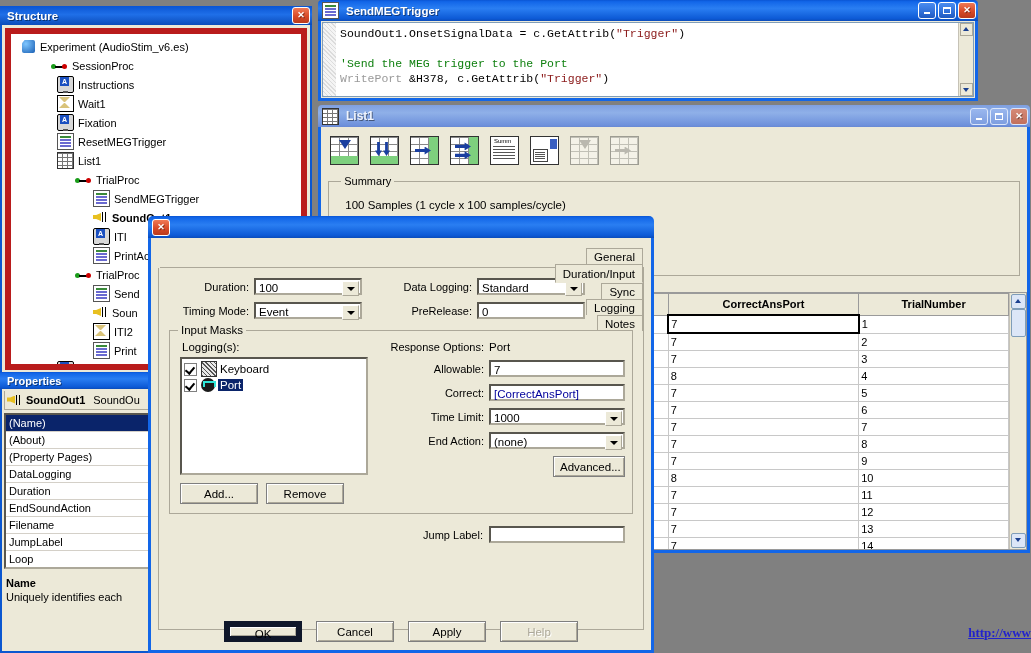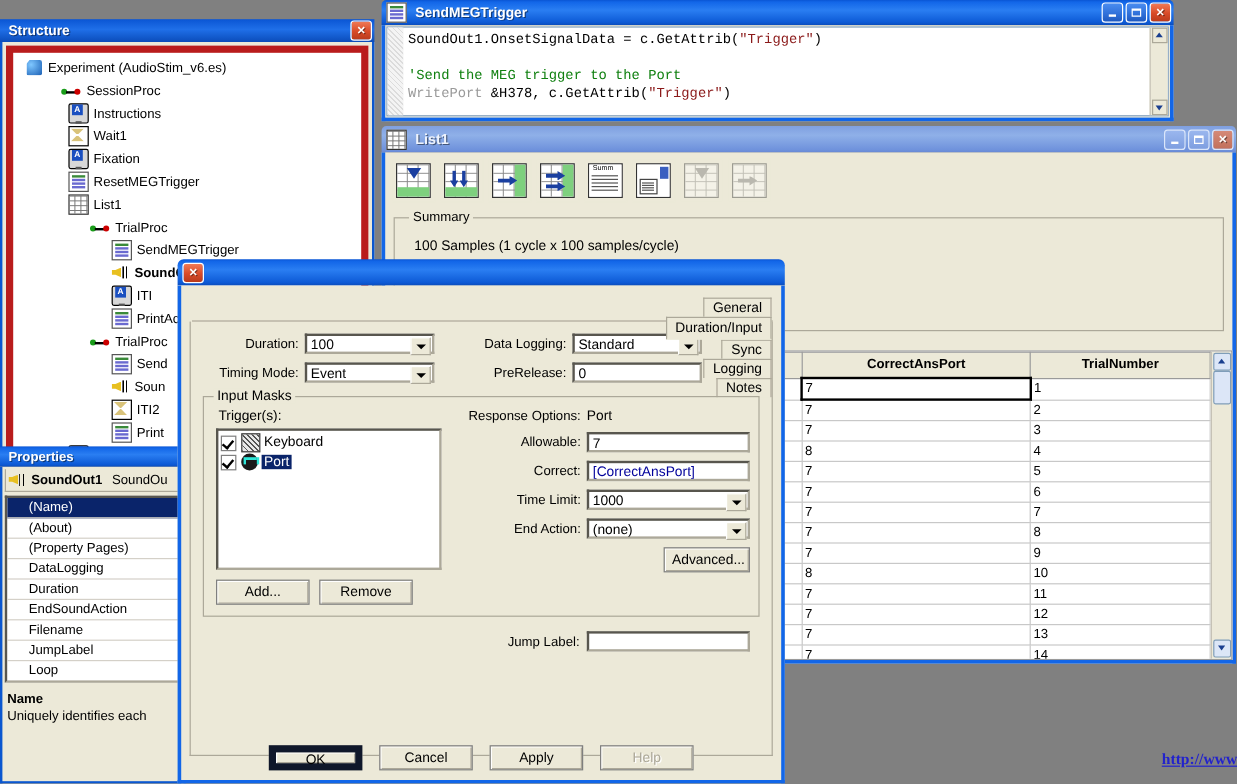--- a/index.html
+++ b/index.html
@@ -35,21 +35,21 @@
   .wbtn.close{background:linear-gradient(to bottom,#f07a56,#d84a28 55%,#b93a1c);}
   .tbar.inactive .wbtn{background:linear-gradient(to bottom,#9ab7ee,#7e9ee0);border-color:#dbe6fa;}
   .tbar.inactive .wbtn.close{background:linear-gradient(to bottom,#d58a78,#c2705c);}
   .wbtn .min{width:6px;height:2px;background:#fff;margin-top:5px;}
   .wbtn .maxb{width:8px;height:7px;border:1px solid #fff;border-top-width:2px;box-sizing:border-box;}
 
   .wframe{border:3px solid #0b57d0;border-top:none;background:#ece9d8;box-sizing:border-box;}
   .wframe.inactive{border-color:#7f9fe0;}
 
   
-  #structure{left:0;top:16px;width:312px;height:369px;}
+  #structure{left:0;top:6px;width:312px;height:369px;}
   #structure .tbar{border-radius:0;height:19px;background:linear-gradient(to bottom,#0a55d4,#1f6fe8 45%,#0b4cba);}
   #structure .wframe{border:2px solid #0b57d0;border-top:none;height:350px;padding:3px;}
   .tree{background:#fff;border:6px solid #b91c1c;height:100%;box-sizing:border-box;overflow:hidden;
         font-size:11px;color:#000;position:relative;padding:3px 0 0 0;}
   .trow{display:flex;align-items:center;height:19px;white-space:nowrap;}
   .ico{width:15px;height:15px;margin-right:4px;flex:0 0 auto;position:relative;display:inline-block;}
   .tlabel{font-size:11px;}
   .tlabel.bold{font-weight:bold;}
 
   
@@ -84,21 +84,21 @@
 
   
   #propspanel{left:0;top:372px;width:155px;height:281px;}
   #propspanel .tbar{border-radius:0;height:17px;font-size:11px;}
   #propspanel .wframe{border:2px solid #0b57d0;border-top:none;height:264px;padding:2px;overflow:hidden;}
   .pobjrow{display:flex;align-items:center;height:18px;background:#ece9d8;border:1px solid #aca899;
            border-top:none;padding-left:2px;font-size:11px;}
   .pobjrow .nm{font-weight:bold;margin-right:8px;}
   .pobjrow .nm2{color:#000;}
   .plist{background:#fff;border:2px inset #aca899;height:152px;margin-top:3px;overflow:hidden;}
-  .prow{height:16px;line-height:16px;padding-left:18px;border-bottom:1px solid #d4d0c8;font-size:11px;}
+  .prow{height:16px;line-height:16px;padding-left:3px;border-bottom:1px solid #d4d0c8;font-size:11px;}
   .prow.sel{background:#0a246a;color:#fff;}
   .pdesc{margin-top:5px;font-size:11px;line-height:14px;padding:2px 2px;}
   .pdesc b{display:block;}
 
   
   #sendmeg{left:318px;top:0;width:660px;height:101px;}
   #sendmeg .tbar{height:21px;}
   #sendmeg .wframe{border:3px solid #1266e8;border-top:none;height:80px;padding:1px;}
   .codearea{background:#fff;border:1px solid #7f9db9;height:100%;box-sizing:border-box;display:flex;}
   .gutter{width:13px;background:#efefef;
@@ -639,21 +639,21 @@
             <span class="lab" style="width:86px">PreRelease:</span>
             <div class="tin" style="width:108px;">0</div>
           </div>
         </div>
       </div>
 
       <div class="group" style="margin-top:4px;height:184px;box-sizing:border-box;">
         <span class="glabel">Input Masks</span>
         <div style="display:flex;">
           <div style="width:196px;">
-            <div style="font-size:11.5px;margin:0 0 4px 2px;">Trigger(s):</div>
+            <div style="font-size:11.5px;margin:0 0 4px 2px;">Logging(s):</div>
             <div class="devlist" id="devhost">
                 <div class="devrow">
                   <span class="cbx"></span>
                   <span class="devico kbico"></span>
                   <span class="devname">Keyboard</span>
                 </div>
                 <div class="devrow">
                   <span class="cbx"></span>
                   <span class="devico ptico"></span>
                   <span class="devname sel">Port</span>

